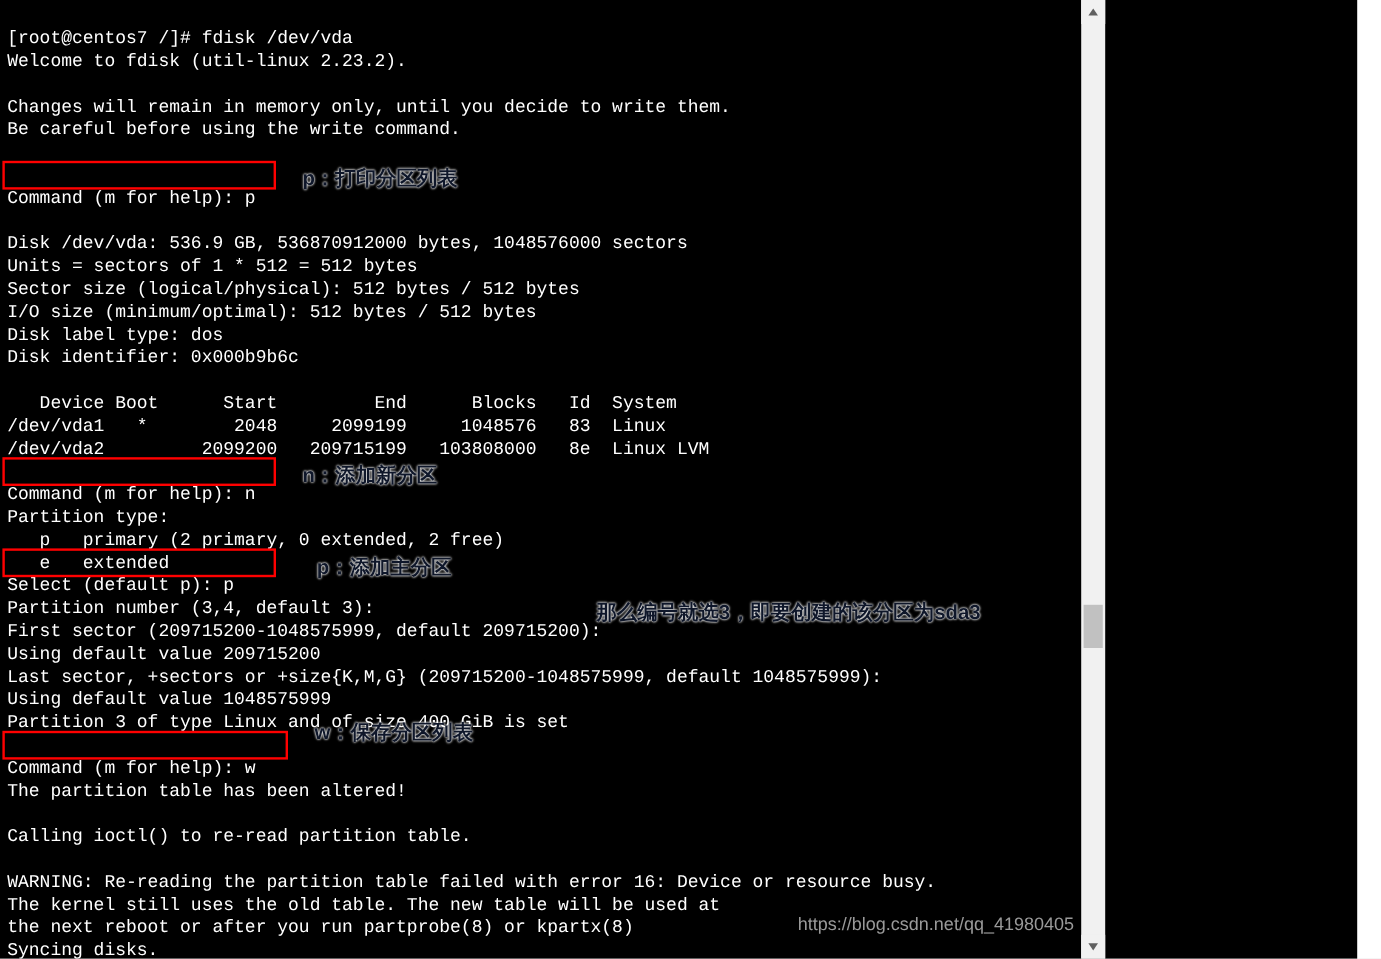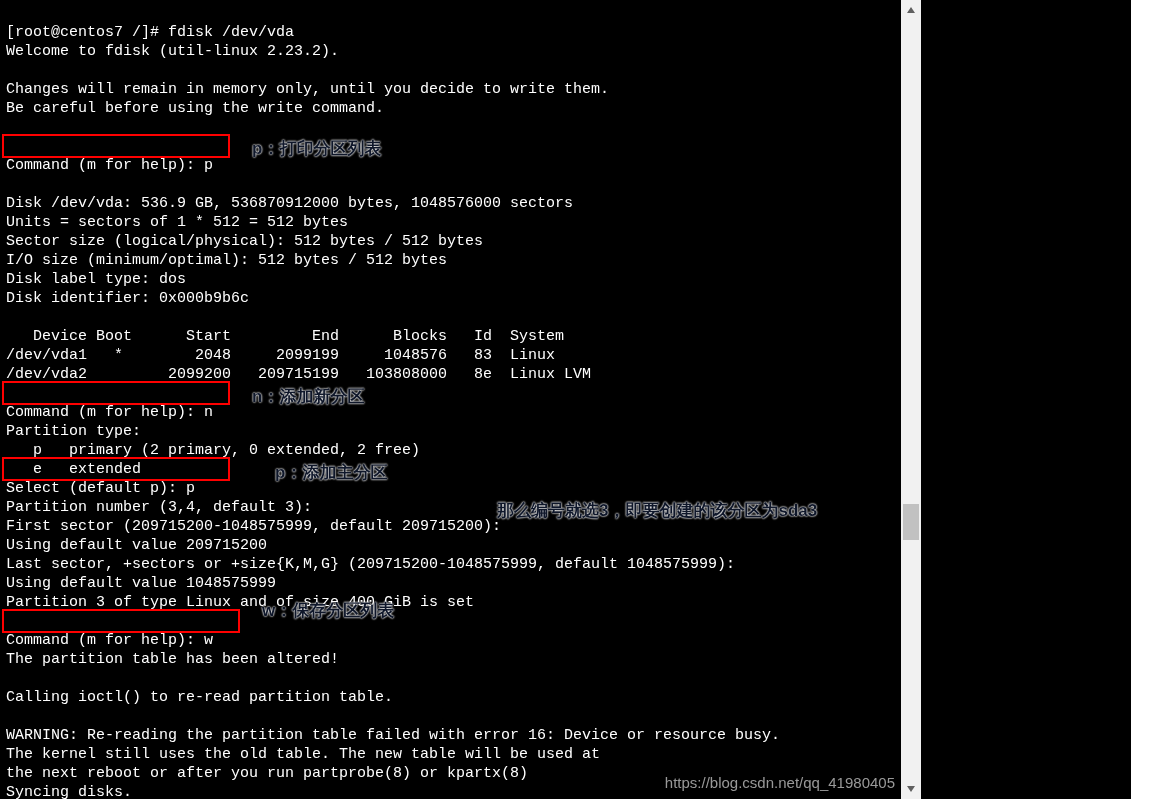--- a/index.html
+++ b/index.html
@@ -70,21 +70,21 @@
     color: #0f172a;
     font-family: "Microsoft YaHei", "SimHei", Arial, sans-serif;
     font-size: 17px;
     font-weight: 700;
     white-space: nowrap;
     text-shadow: 0 0 2px #fff, 0 0 2px #fff;
   }
   .watermark {
     position: absolute;
     right: 26px;
-    bottom: 8px;
+    bottom: 20px;
     color: rgba(180,180,180,0.85);
     font-family: Arial, sans-serif;
     font-size: 15px;
   }
 </style>
 </head>
 <body>
 
 <div class="viewport">
 
@@ -132,21 +132,21 @@
 <span>Syncing disks.</span>
 </div>
 
   <div class="redbox" style="left:2px; top:134px; width:228px; height:24px;"></div>
   <div class="redbox" style="left:2px; top:381px; width:228px; height:24px;"></div>
   <div class="redbox" style="left:2px; top:457px; width:228px; height:24px;"></div>
   <div class="redbox" style="left:2px; top:609px; width:238px; height:24px;"></div>
 
   <div class="annot" style="left:252px; top:137px;">p：打印分区列表</div>
   <div class="annot" style="left:252px; top:385px;text-align:right;">n：添加新分区</div>
-  <div class="annot" style="left:275px; top:461px;">p：添加主分区</div>
+  <div class="annot" style="left:264px; top:461px;">p：添加主分区</div>
   <div class="annot" style="left:497px; top:499px;">那么编号就选3，即要创建的该分区为sda3</div>
   <div class="annot" style="left:262px; top:599px;">w：保存分区列表</div>
 
   <div class="scrollbar">
     <div class="scroll-up">
       <svg viewBox="0 0 10 10">
           <polygon points="5,2 9,8 1,8" fill="#606060"></polygon>
         </svg>
     </div>
     <div class="scroll-thumb"></div>

